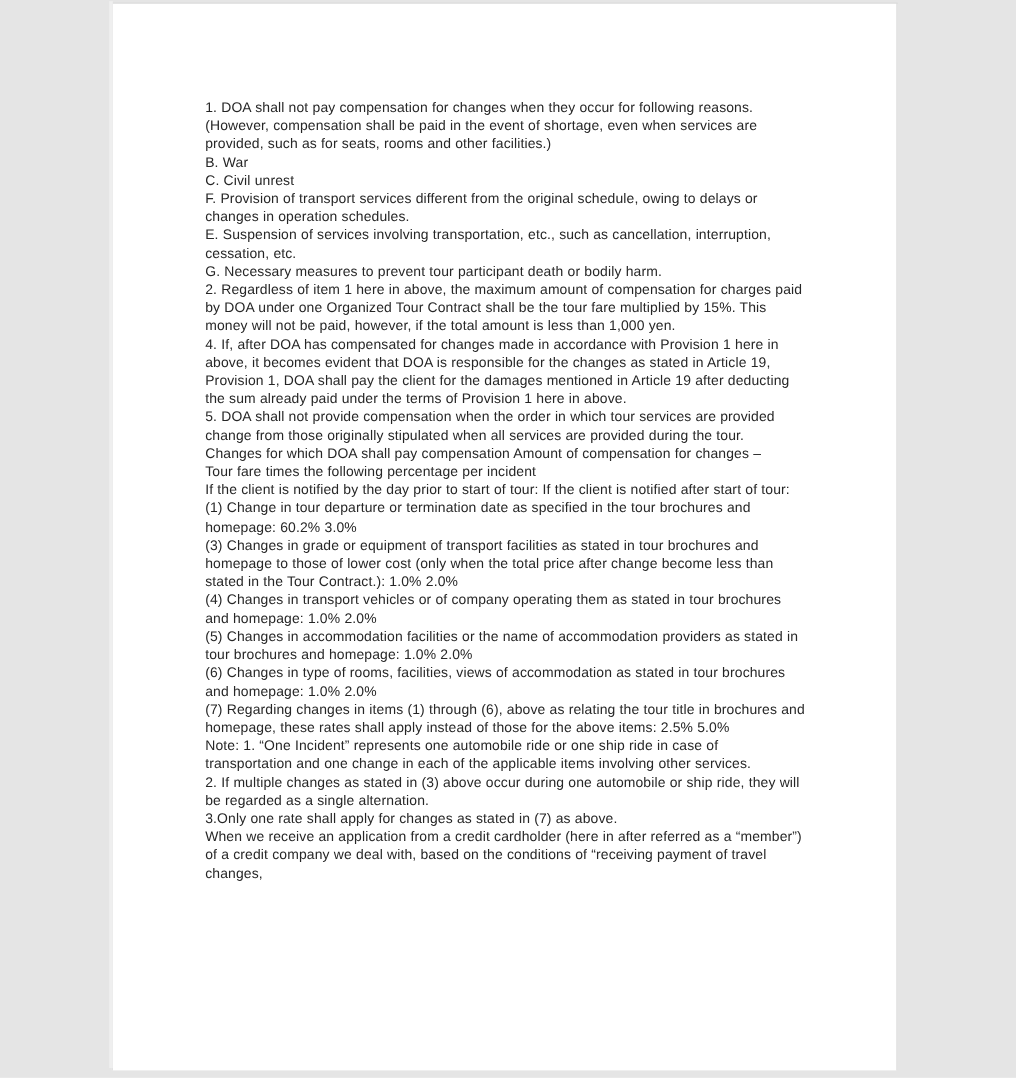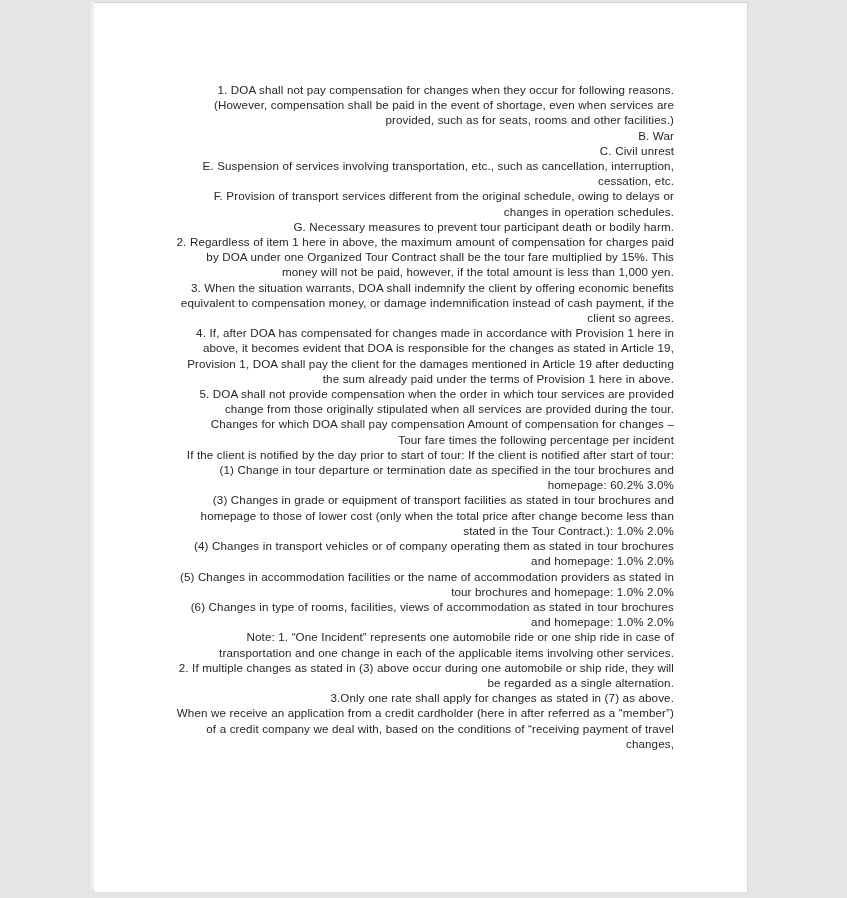--- a/index.html
+++ b/index.html
@@ -49,21 +49,21 @@
 
   #text-body {
     position: absolute;
     left: 77px;
     top: 79px;
     width: 503px;
     font-size: 11.6px;
     line-height: 15.2px;
     color: #262626;
     letter-spacing: 0.01em;
-    text-align: right;
+    text-align: left;
     word-spacing: 0.01em;
   }
 
   .para {
     margin: 0;
     padding: 0;
     font-size: 11.6px;
     line-height: 15.2px;
     color: #262626;
     white-space: normal;
@@ -76,34 +76,34 @@
 </style>
 </head>
 <body>
 
 <div id="viewer">
   <div id="page">
     <div id="text-body">
         <p class="para">1. DOA shall not pay compensation for changes when they occur for following reasons. (However, compensation shall be paid in the event of shortage, even when services are provided, such as for seats, rooms and other facilities.)</p>
         <p class="para">B. War</p>
         <p class="para">C. Civil unrest</p>
+        <p class="para">F. Provision of transport services different from the original schedule, owing to delays or changes in operation schedules.</p>
         <p class="para">E. Suspension of services involving transportation, etc., such as cancellation, interruption, cessation, etc.</p>
-        <p class="para">F. Provision of transport services different from the original schedule, owing to delays or changes in operation schedules.</p>
         <p class="para">G. Necessary measures to prevent tour participant death or bodily harm.</p>
         <p class="para">2. Regardless of item 1 here in above, the maximum amount of compensation for charges paid by DOA under one Organized Tour Contract shall be the tour fare multiplied by 15%. This money will not be paid, however, if the total amount is less than 1,000 yen.</p>
-        <p class="para">3. When the situation warrants, DOA shall indemnify the client by offering economic benefits equivalent to compensation money, or damage indemnification instead of cash payment, if the client so agrees.</p>
         <p class="para">4. If, after DOA has compensated for changes made in accordance with Provision 1 here in above, it becomes evident that DOA is responsible for the changes as stated in Article 19, Provision 1, DOA shall pay the client for the damages mentioned in Article 19 after deducting the sum already paid under the terms of Provision 1 here in above.</p>
         <p class="para">5. DOA shall not provide compensation when the order in which tour services are provided change from those originally stipulated when all services are provided during the tour.</p>
         <p class="para">Changes for which DOA shall pay compensation Amount of compensation for changes –</p>
         <p class="para">Tour fare times the following percentage per incident</p>
         <p class="para">If the client is notified by the day prior to start of tour: If the client is notified after start of tour:</p>
         <p class="para">(1) Change in tour departure or termination date as specified in the tour brochures and homepage: 60.2% 3.0%</p>
         <p class="para">(3) Changes in grade or equipment of transport facilities as stated in tour brochures and homepage to those of lower cost (only when the total price after change become less than stated in the Tour Contract.): 1.0% 2.0%</p>
         <p class="para">(4) Changes in transport vehicles or of company operating them as stated in tour brochures and homepage: 1.0% 2.0%</p>
         <p class="para">(5) Changes in accommodation facilities or the name of accommodation providers as stated in tour brochures and homepage: 1.0% 2.0%</p>
         <p class="para">(6) Changes in type of rooms, facilities, views of accommodation as stated in tour brochures and homepage: 1.0% 2.0%</p>
+        <p class="para">(7) Regarding changes in items (1) through (6), above as relating the tour title in brochures and homepage, these rates shall apply instead of those for the above items: 2.5% 5.0%</p>
         <p class="para">Note: 1. “One Incident” represents one automobile ride or one ship ride in case of transportation and one change in each of the applicable items involving other services.</p>
         <p class="para">2. If multiple changes as stated in (3) above occur during one automobile or ship ride, they will be regarded as a single alternation.</p>
         <p class="para">3.Only one rate shall apply for changes as stated in (7) as above.</p>
         <p class="para">When we receive an application from a credit cardholder (here in after referred as a “member”) of a credit company we deal with, based on the conditions of “receiving payment of travel changes,</p>
       </div>
   </div>
 </div>
 
 </body></html>

